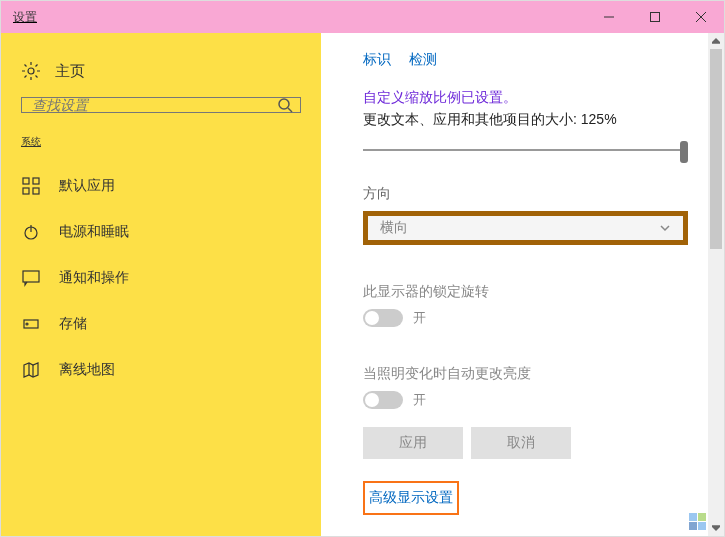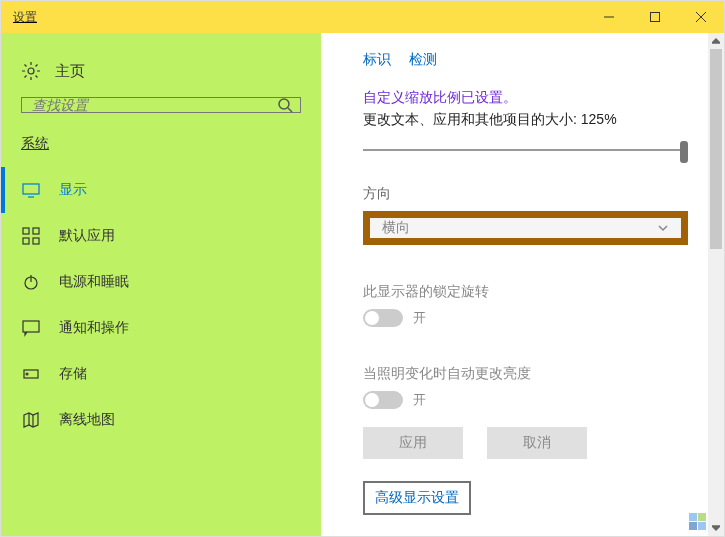--- a/index.html
+++ b/index.html
@@ -1,62 +1,62 @@
 <!DOCTYPE html>
 <html><head>
 <meta charset="utf-8">
 <style>
 *{margin:0;padding:0;box-sizing:border-box;font-family:"Microsoft YaHei","Segoe UI",sans-serif;font-size:14px;}
 body{background:#fff;width:725px;height:537px;position:relative;overflow:hidden;border:1px solid #ddd;}
-.titlebar{height:32px;display:flex;align-items:center;padding-left:12px;background:#fde047;text-decoration:underline;}
+.titlebar{height:32px;display:flex;align-items:center;padding-left:12px;background:#f9a8d4;text-decoration:underline;}
 .titlebar-text{font-size:12px;color:#333;flex:1;}
 .window-controls{display:flex;}
 .win-btn{width:46px;height:32px;display:flex;align-items:center;justify-content:center;cursor:pointer;}
 .win-btn svg{width:10px;height:10px;stroke:#333;stroke-width:1;fill:none;}
 .content{display:flex;height:calc(100% - 32px);}
-.sidebar{width:320px;padding:20px 0 0 0;background:#bef264;}
+.sidebar{width:320px;padding:20px 0 0 0;background:#fde047;}
 .home-row{display:flex;align-items:center;padding:8px 20px 16px 20px;}
 .home-row .icon{width:20px;height:20px;margin-right:14px;}
 .home-row .label{font-size:15px;color:#333;}
 .search-wrap{padding:0 20px 18px 20px;}
 .search-box{display:flex;align-items:center;border:1px solid #777;height:16px;}
 .search-input{flex:1;border:none;outline:none;padding:0 10px;font-style:italic;color:#666;font-size:14px;background:transparent;}
 .search-icn{width:30px;display:flex;align-items:center;justify-content:center;}
 .search-icn svg{width:16px;height:16px;stroke:#555;stroke-width:1.5;fill:none;}
-.category{padding:4px 20px 14px 20px;color:#333;font-size:14px;text-decoration:underline;}
+.category{padding:4px 20px 14px 20px;color:#333;font-size:10px;text-decoration:underline;}
 .nav-item{display:flex;align-items:center;height:46px;padding:0 20px;cursor:pointer;}
 .nav-item.active{position:relative;}
 .nav-item.active::before{content:"";position:absolute;left:0;top:0;bottom:0;width:4px;background:#0078d7;}
 .nav-item.active .nav-label{color:#0078d7;}
 .nav-item.active .nav-icon svg{stroke:#0078d7;}
 .nav-icon{width:20px;height:20px;margin-right:18px;display:flex;align-items:center;justify-content:center;}
 .nav-icon svg{width:18px;height:18px;stroke:#333;stroke-width:1.2;fill:none;}
 .nav-label{color:#333;font-size:14px;}
 .main{flex:1;padding:0 0 0 42px;overflow:hidden;position:relative;}
 .main-inner{padding-top:18px;}
 .top-links{display:flex;gap:18px;padding-bottom:20px;}
 .link{color:#0067c0;font-size:14px;cursor:pointer;}
 .warning{color:#6d28d9;font-size:14px;padding-bottom:4px;}
 .close-link{color:#0067c0;font-size:14px;cursor:pointer;display:block;padding-bottom:16px;}
 .scale-label{color:#222;font-size:14px;padding-bottom:10px;}
 .slider-wrap{position:relative;height:24px;margin-right:36px;margin-bottom:22px;}
 .slider-track{position:absolute;top:10px;left:0;right:0;height:2px;background:#999;}
 .slider-thumb{position:absolute;right:0;top:2px;width:8px;height:22px;background:#777;border-radius:3px;}
 .section-label{color:#666;font-size:14px;padding-bottom:8px;}
-.dropdown{border:7px solid #a16207;height:34px;display:flex;align-items:center;padding:0 12px;margin-right:36px;margin-bottom:22px;color:#888;background:#f5f5f5;justify-content:space-between;}
+.dropdown{border:5px solid #a16207;height:34px;display:flex;align-items:center;padding:0 12px;margin-right:36px;margin-bottom:22px;color:#888;background:#f5f5f5;justify-content:space-between;}
 .dropdown svg{width:12px;height:12px;stroke:#888;stroke-width:1.5;fill:none;}
 .toggle-row{margin-bottom:18px;}
 .toggle-label{color:#888;font-size:14px;padding-bottom:8px;margin-top:38px;}
 .toggle-sub{display:flex;align-items:center;gap:10px;}
 .toggle{width:40px;height:18px;border-radius:9px;background:#ccc;position:relative;}
 .toggle::after{content:"";position:absolute;left:2px;top:2px;width:14px;height:14px;background:#fff;border-radius:50%;}
 .toggle-state{color:#888;font-size:13px;}
-.button-row{display:flex;gap:24px;margin-bottom:22px;}
+.button-row{display:flex;gap:8px;margin-bottom:22px;}
 .btn{width:100px;height:32px;background:#e0e0e0;color:#888;display:flex;align-items:center;justify-content:center;font-size:14px;border:none;cursor:pointer;}
-.adv-link-wrap{display:inline-block;border:2px solid #737373;padding:6px 10px;}
+.adv-link-wrap{display:inline-block;border:2px solid #f97316;padding:6px 4px;}
 .adv-link{color:#0067c0;font-size:14px;cursor:pointer;}
 .scrollbar{position:absolute;right:0;top:0;width:16px;height:100%;background:#f0f0f0;}
 .scroll-up,.scroll-down{height:16px;display:flex;align-items:center;justify-content:center;}
 .scroll-up svg,.scroll-down svg{width:8px;height:8px;stroke:#666;stroke-width:1.5;fill:#666;}
 .scroll-thumb{position:absolute;top:16px;left:2px;right:2px;height:200px;background:#c8c8c8;}
 .scroll-down{position:absolute;bottom:0;left:0;right:0;}
 .watermark{position:absolute;right:18px;bottom:6px;display:flex;align-items:center;gap:4px;opacity:0.6;}
 .wm-logo{display:grid;grid-template-columns:8px 8px;grid-template-rows:8px 8px;gap:1px;}
 .wm-logo span:nth-child(1){background:#5aa3e8;}
 .wm-logo span:nth-child(2){background:#8cc63f;}
@@ -107,29 +107,20 @@
         <span class="search-icn">
             <svg viewBox="0 0 16 16">
               <circle cx="7" cy="7" r="5"></circle>
               <line x1="11" y1="11" x2="15" y2="15"></line>
             </svg>
           </span>
       </div>
     </div>
     <div class="category">系统</div>
 
-    <div class="nav-item active">
-      <span class="nav-icon">
-          <svg viewBox="0 0 18 18">
-            <rect x="1" y="3" width="16" height="10"></rect>
-            <line x1="6" y1="16" x2="12" y2="16"></line>
-          </svg>
-        </span>
-      <span class="nav-label">显示</span>
-    </div>
     <div class="nav-item">
       <span class="nav-icon">
           <svg viewBox="0 0 18 18">
             <rect x="1" y="1" width="6" height="6"></rect>
             <rect x="11" y="1" width="6" height="6"></rect>
             <rect x="1" y="11" width="6" height="6"></rect>
             <rect x="11" y="11" width="6" height="6"></rect>
           </svg>
         </span>
       <span class="nav-label">默认应用</span>

